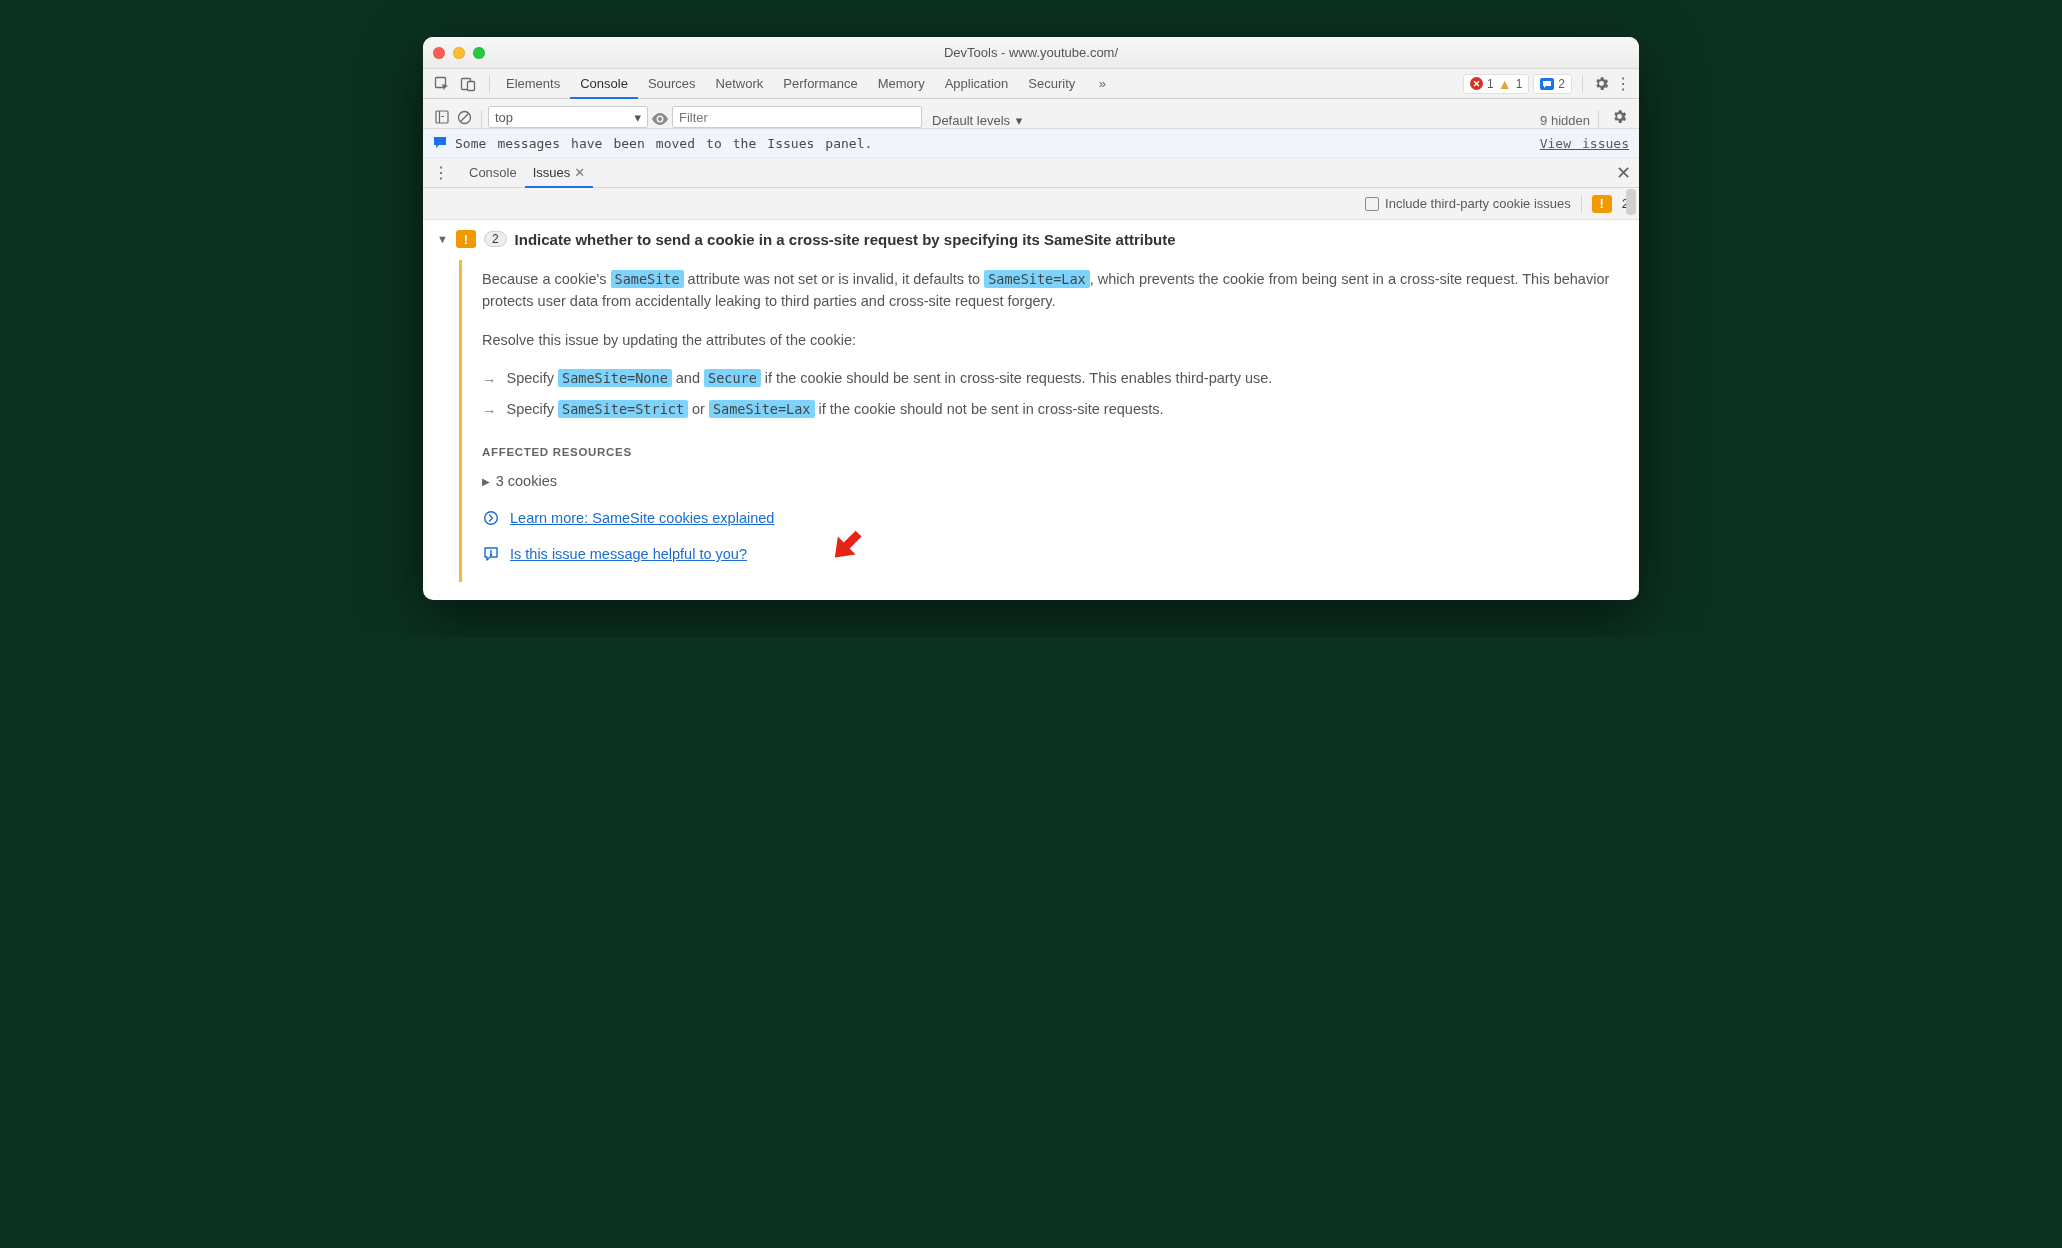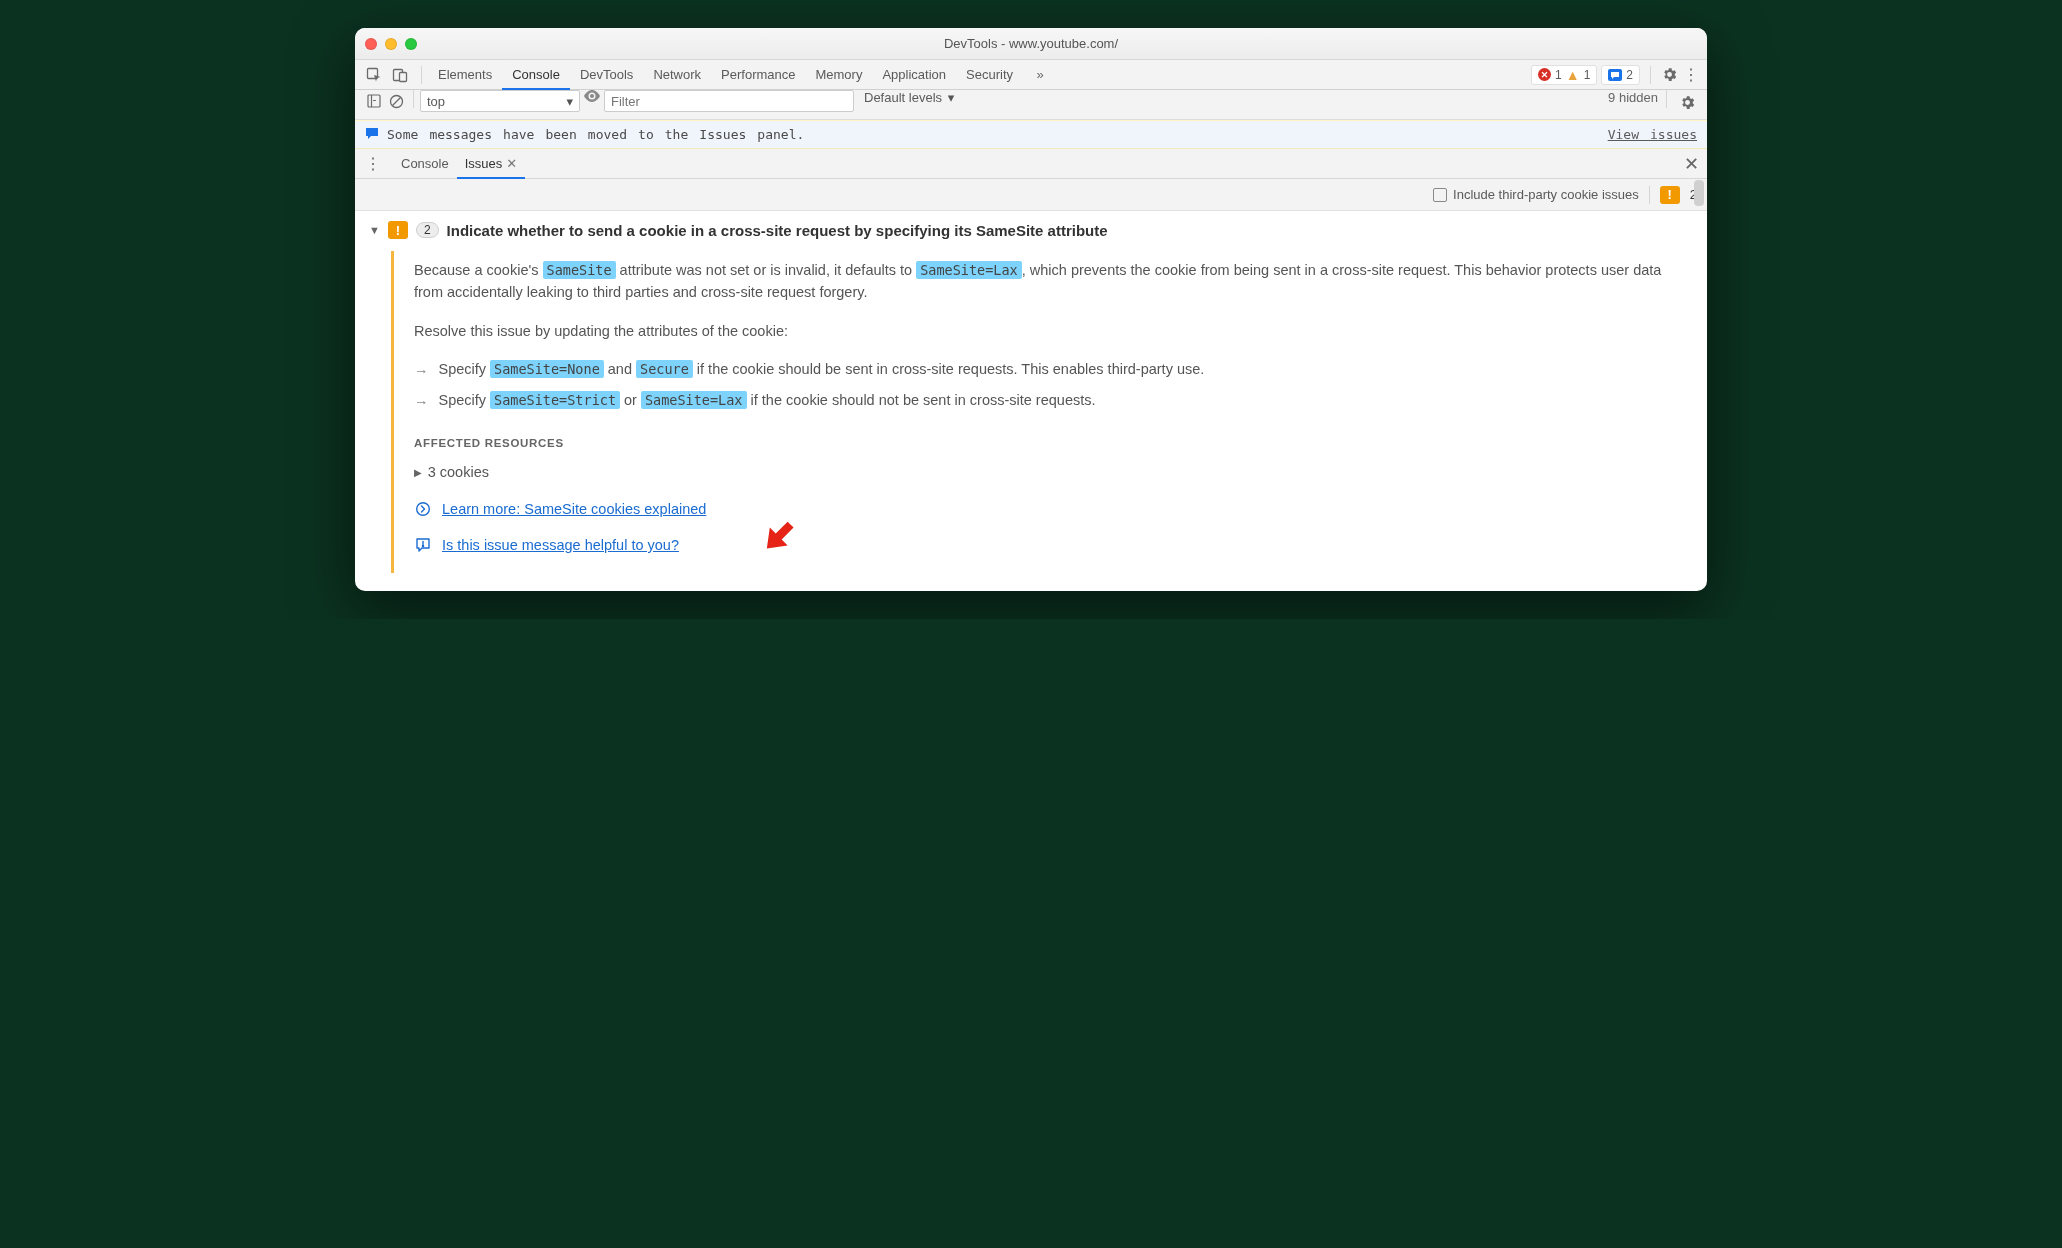--- a/index.html
+++ b/index.html
@@ -5,22 +5,22 @@
   * { box-sizing: border-box; }
   body {
     margin: 0;
     font-family: -apple-system, "Helvetica Neue", Arial, sans-serif;
     background: #0b3220;
     display: flex;
     align-items: flex-start;
     justify-content: center;
   }
   .window {
-    width: 1352px;
-    margin: 28px auto;
+    width: 1216px;
+    margin: 37px auto;
     background: #fff;
     border-radius: 10px;
     box-shadow: 0 18px 60px rgba(0,0,0,0.55);
     overflow: hidden;
   }
   .titlebar {
     height: 32px;
     background: linear-gradient(#f7f7f7, #ececec);
     border-bottom: 1px solid #d7d7d7;
     display: flex;
@@ -51,21 +51,21 @@
   .spacer { flex: 1; }
   .badge-group { display: flex; align-items: center; gap: 4px; padding: 2px 6px; border: 1px solid #e0e0e0; border-radius: 3px; background: #fff; margin-right: 4px; font-size: 12px; }
   .dot { width: 13px; height: 13px; border-radius: 50%; display: inline-flex; align-items: center; justify-content: center; color: #fff; font-size: 9px; font-weight: bold; }
   .dot.err { background: #d93025; }
   .tri.warn { color: #e8a33d; font-size: 14px; line-height: 1; }
   .sq.msg { width: 14px; height: 12px; border-radius: 2px; background: #1a73e8; display: inline-flex; align-items: center; justify-content: center; }
   .gear { width: 24px; height: 24px; display: flex; align-items: center; justify-content: center; color: #666; cursor: pointer; }
   .kebab { width: 20px; text-align: center; color: #666; cursor: pointer; font-size: 16px; }
 
   .filterbar {
-    display: flex; align-items: flex-start; height: 30px;
+    display: flex; align-items: flex-end; height: 30px;
     border-bottom: 1px solid #dcdcdc; background: #f3f3f3;
     padding: 0 8px; font-size: 13px; color: #5a5a5a;
   }
   .filterbar .iconbtn { width: 22px; height: 22px; display: flex; align-items: center; justify-content: center; color: #6a6a6a; cursor: pointer; }
   .filterbar .sep { width: 1px; height: 18px; background: #d5d5d5; margin: 0 6px; }
   .dropdown {
     display: flex; align-items: center; gap: 3px; padding: 2px 6px;
     border: 1px solid #ccc; background: #fff; height: 22px; min-width: 160px;
     justify-content: space-between; cursor: pointer; border-radius: 2px;
   }
@@ -156,21 +156,21 @@
       </svg>
     </div>
     <div class="sep"></div>
     <div class="main-tab">
         <span>Elements</span>
       </div>
     <div class="main-tab active">
         <span>Console</span>
       </div>
     <div class="main-tab">
-        <span>DevTools</span>
+        <span>Sources</span>
       </div>
     <div class="main-tab">
         <span>Network</span>
       </div>
     <div class="main-tab">
         <span>Performance</span>
       </div>
     <div class="main-tab">
         <span>Memory</span>
       </div>

